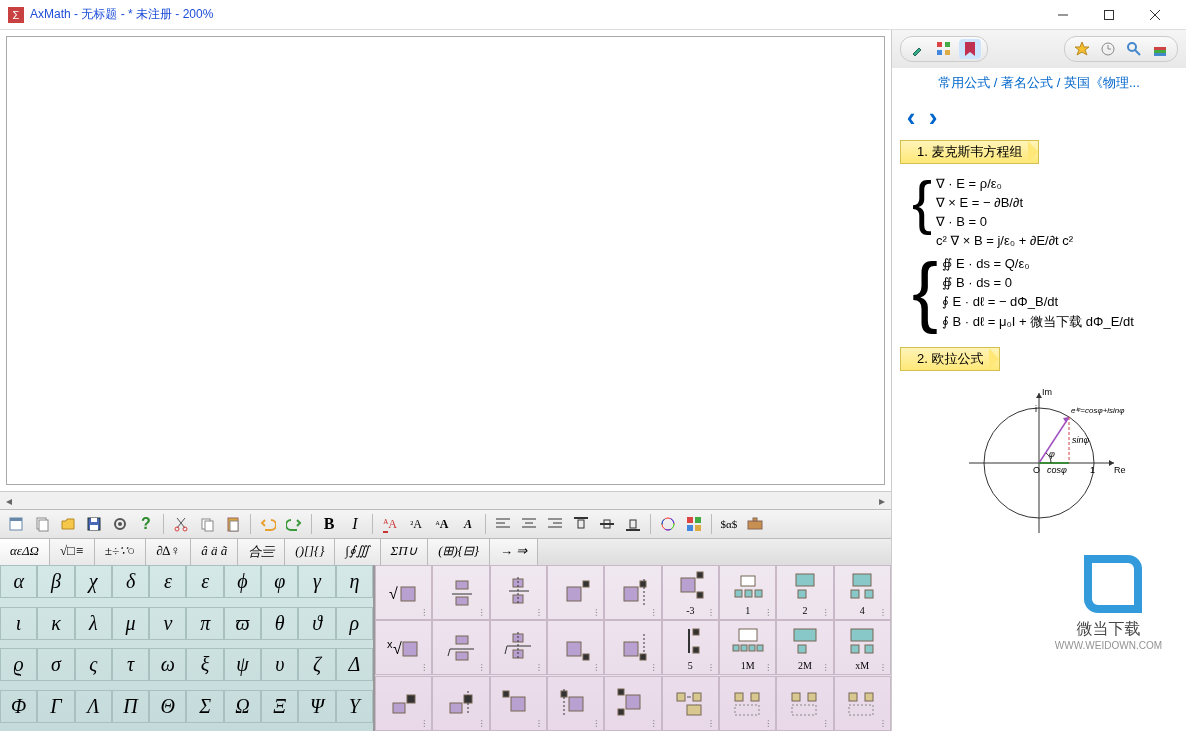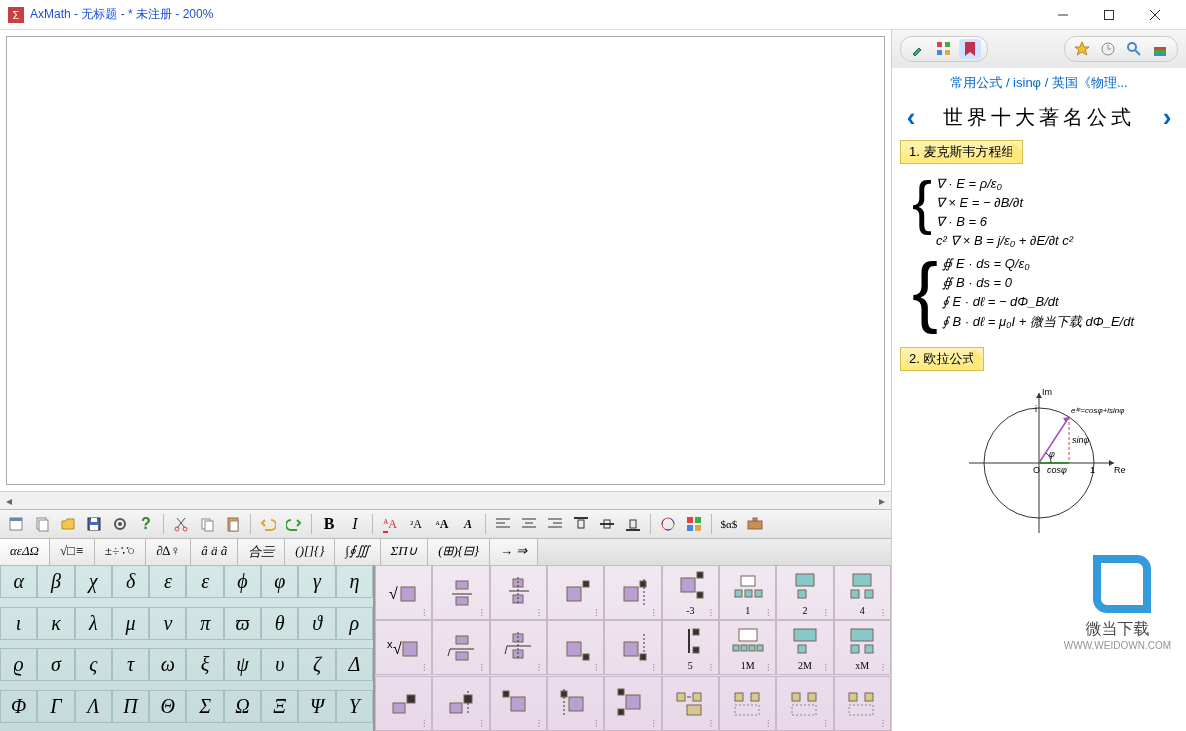--- a/index.html
+++ b/index.html
@@ -32,27 +32,27 @@
 .right-toolbar { padding: 6px 8px; display: flex; gap: 4px; background: linear-gradient(#f5f5f5,#e8e8e8); }
 .rtb-group { background: linear-gradient(#fafafa,#e8e8e8); border: 1px solid #ccc; border-radius: 12px; padding: 2px 6px; display: flex; gap: 4px; }
 .rbtn { width: 22px; height: 20px; display: flex; align-items: center; justify-content: center; cursor: pointer; }
 .breadcrumb { padding: 6px 10px; font-size: 13px; color: #0066cc; text-align: center; }
 .breadcrumb span { cursor: pointer; }
 .nav-title { display: flex; align-items: center; padding: 4px 8px; }
 .nav-arrow { width: 22px; height: 30px; display: flex; align-items: center; justify-content: center; font-size: 26px; color: #0066cc; cursor: pointer; font-weight: bold; }
 .nav-title h2 { flex: 1; text-align: center; font-size: 20px; font-weight: normal; letter-spacing: 4px; }
 .formula-list { flex: 1; overflow-y: auto; padding: 4px 8px; }
 .formula-section { margin-bottom: 12px; }
-.formula-header { background: linear-gradient(#fff4b8,#ffe878); border: 1px solid #d4c050; display: inline-block; padding: 2px 8px; font-size: 13px; position: relative; margin-bottom: 8px; }
+.formula-header { background: linear-gradient(#fff4b8,#ffe878); border: 1px solid #d4c050; display: inline-block; padding: 2px 16px; font-size: 13px; position: relative; margin-bottom: 8px; }
 .formula-header::after { content:""; position: absolute; right: -10px; top: 0; border: 10px solid transparent; border-left-color: #ffe878; border-top-width: 11px; border-bottom-width: 11px; }
 .formula-body { font-family: "Times New Roman", serif; font-size: 13px; padding: 4px 12px; text-align: center; }
 .formula-body .brace { display: flex; }
 .formula-body .brace-left { font-size: 60px; line-height: 0.9; margin-right: 4px; }
-.formula-body .eqs { display: flex; flex-direction: column; align-items: flex-start; gap: 4px; font-style: italic; }
-.watermark { position: absolute; right: 15px; bottom: 80px; opacity: 0.9; display:flex; flex-direction:column; align-items:center; }
+.formula-body .eqs { display: flex; flex-direction: column; align-items: flex-start; gap: 4px; }
+.watermark { position: absolute; right: 24px; bottom: 80px; opacity: 0.9; display:flex; flex-direction:column; align-items:center; }
 .svg-sm { width: 34px; height: 34px; }
 </style>
 </head>
 <body>
 
 <div class="titlebar">
   <svg class="logo" viewBox="0 0 16 16">
       <rect width="16" height="16" fill="#c94040"></rect>
       <text x="8" y="12" text-anchor="middle" fill="#fff" font-size="11" font-family="serif">Σ</text>
     </svg>
@@ -575,39 +575,38 @@
             <svg width="16" height="16">
               <rect x="2" y="6" width="12" height="3" fill="#c44"></rect>
               <rect x="2" y="9" width="12" height="3" fill="#4a4"></rect>
               <rect x="2" y="12" width="12" height="3" fill="#48c"></rect>
             </svg>
           </div>
       </div>
     </div>
 
     <div class="breadcrumb">
-      <span>常用公式</span><span> / </span><span>isinφ</span><span> / </span><span>英国《物理...</span>
+      <span>常用公式</span><span> / </span><span>著名公式</span><span> / </span><span>英国《物理...</span>
     </div>
 
     <div class="nav-title">
       <div class="nav-arrow">‹</div>
-      <h2>世界十大著名公式</h2>
       <div class="nav-arrow">›</div>
     </div>
 
     <div class="formula-list">
       <div class="formula-section">
         <div class="formula-header">1. 麦克斯韦方程组</div>
         <div class="formula-body">
           <div class="brace">
               <div class="brace-left">{</div>
               <div class="eqs">
             <div>∇ · E = ρ/ε₀</div>
             <div>∇ × E = − ∂B/∂t</div>
-            <div>∇ · B = 6</div>
+            <div>∇ · B = 0</div>
             <div>c² ∇ × B = j/ε₀ + ∂E/∂t c²</div>
           </div>
             </div>
         </div>
         <div class="formula-body">
           <div class="brace">
               <div class="brace-left" style="font-size:78px">{</div>
               <div class="eqs">
             <div>∯ E · ds = Q/ε₀</div>
             <div>∯ B · ds = 0</div>

